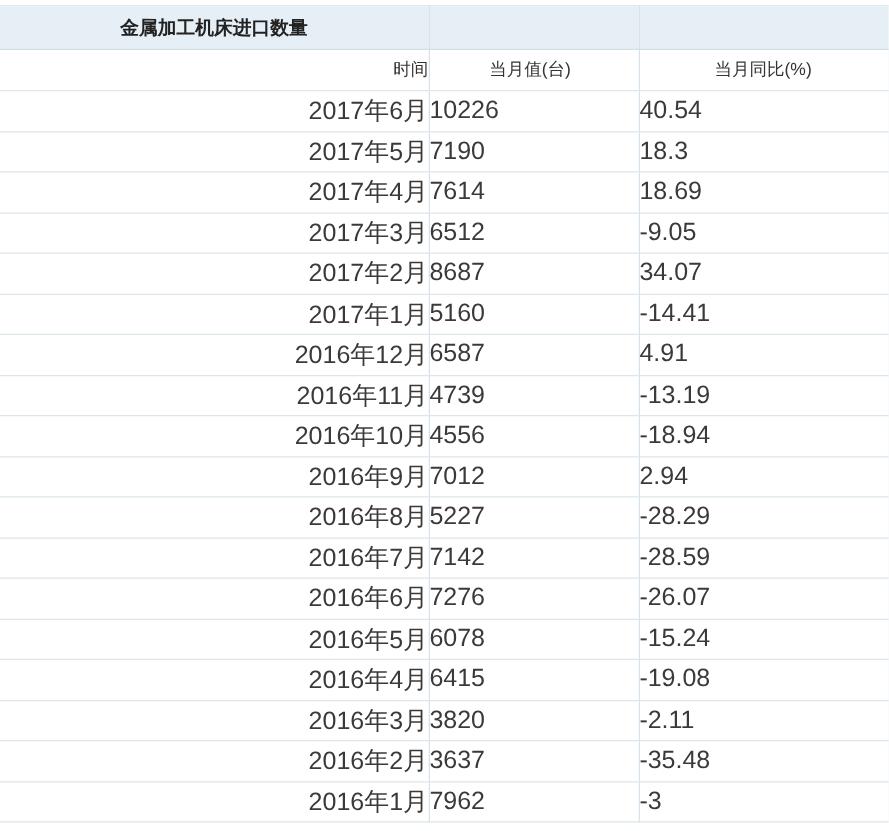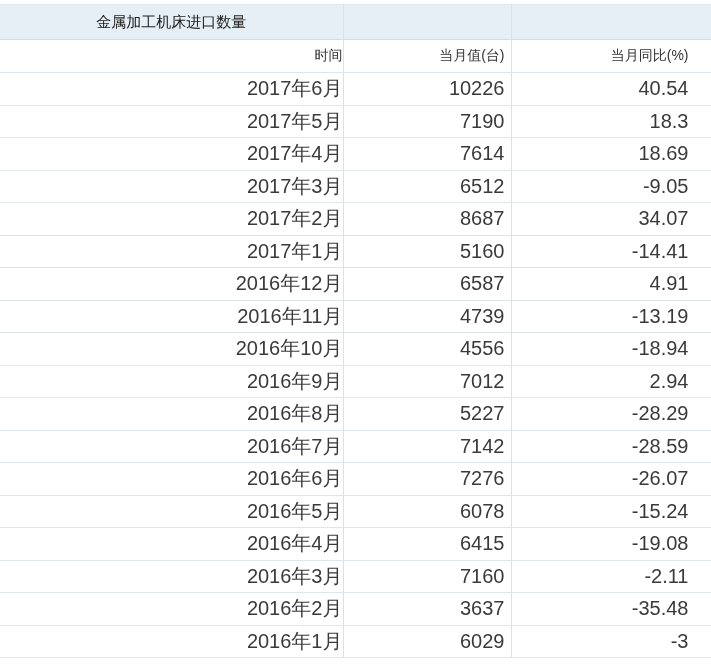--- a/index.html
+++ b/index.html
@@ -37,38 +37,38 @@
   .last-col { border-right: 1px solid #d7e2ea; }
 
   tr.title-row th {
     height: 34px;
     background: #e6eff5;
     border-top: 1px solid #dfe9f0;
     border-bottom: 1px solid #d3dde4;
   }
   .title-text {
     font-size: 15px;
-    font-weight: normal;
+    font-weight: bold;
     color: #222222;
     text-align: center;
   }
   tr.header-row th {
     height: 32px;
     font-size: 14px;
     color: #333333;
     background: #ffffff;
   }
   tbody td {
     height: 31.5px;
     font-size: 20px;
     color: #3a3a3a;
   }
   .col-time  { text-align: right; }
-  .col-value { text-align: right; padding-right: 6px; }
-  .col-yoy   { text-align: right; padding-right: 22px; }
+  .col-value { padding-right: 6px; }
+  .col-yoy   { padding-right: 1px; }
 </style>
 </head>
 <body>
 
 <div class="page">
   <table class="data-table">
     <colgroup>
       <col class="c-time">
       <col class="c-value">
       <col class="c-yoy">
@@ -156,28 +156,28 @@
           <td class="col-value v-border">6078</td>
           <td class="col-yoy last-col">-15.24</td>
         </tr>
         <tr>
           <td class="col-time v-border">2016年4月</td>
           <td class="col-value v-border">6415</td>
           <td class="col-yoy last-col">-19.08</td>
         </tr>
         <tr>
           <td class="col-time v-border">2016年3月</td>
-          <td class="col-value v-border">7160</td>
+          <td class="col-value v-border">3820</td>
           <td class="col-yoy last-col">-2.11</td>
         </tr>
         <tr>
           <td class="col-time v-border">2016年2月</td>
           <td class="col-value v-border">3637</td>
           <td class="col-yoy last-col">-35.48</td>
         </tr>
         <tr>
           <td class="col-time v-border">2016年1月</td>
-          <td class="col-value v-border">6029</td>
+          <td class="col-value v-border">7962</td>
           <td class="col-yoy last-col">-3</td>
         </tr>
       </tbody>
   </table>
 </div>
 
 </body></html>

